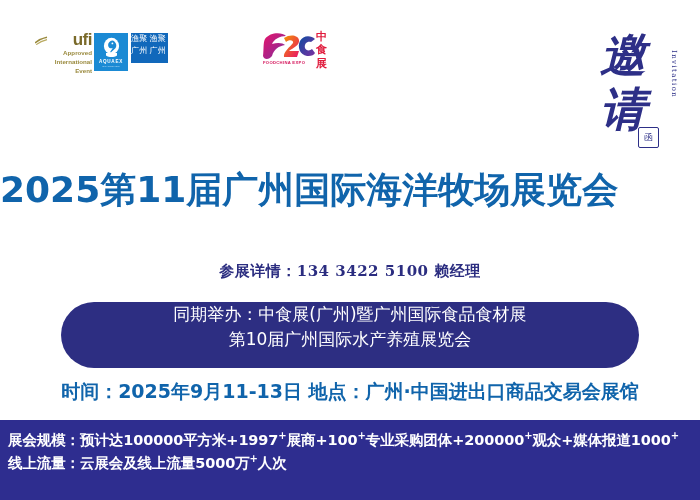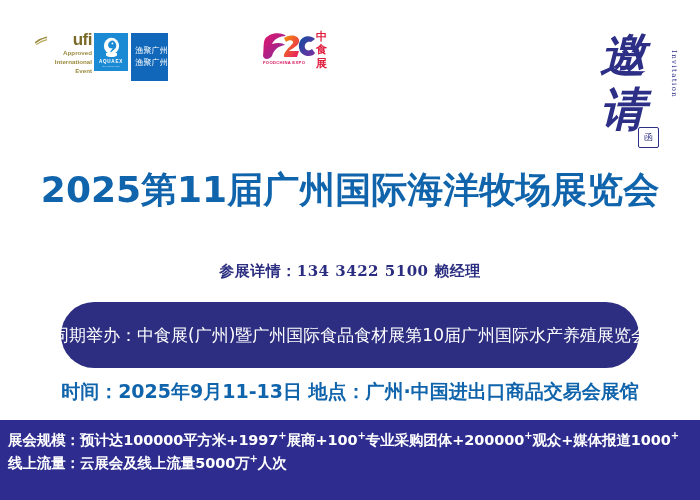--- a/index.html
+++ b/index.html
@@ -83,25 +83,25 @@
     color: #bfe0f5;
     letter-spacing: 0.2px;
     margin-top: 1px;
   }
 
   .slogan-box {
     position: absolute;
     left: 131px;
     top: 17px;
     width: 37px;
-    height: 48px;
+    height: 30px;
     background: #1168bb;
     display: flex;
-    flex-direction: column;
-    align-items: flex-end;
+    flex-direction: row;
+    align-items: flex-start;
     justify-content: center;
   }
   .slogan-line {
     font-size: 8px;
     color: #ffffff;
     line-height: 1.45;
     letter-spacing: 0.2px;
     font-family: "DejaVu Sans", sans-serif;
   }
 
@@ -186,21 +186,21 @@
     text-align: center;
     font-family: "DejaVu Serif", serif;
   }
 
   
   .main-title {
     position: absolute;
     top: 166px;
     left: 0;
     width: 700px;
-    text-align: center;
+    text-align: left;
     font-size: 36px;
     font-weight: bold;
     color: #1064ab;
     letter-spacing: 0px;
     font-family: "DejaVu Sans", sans-serif;
     white-space: nowrap;
   }
 
   
   .contact-line {
@@ -219,23 +219,22 @@
   
   .pill {
     position: absolute;
     top: 302px;
     left: 61px;
     width: 578px;
     height: 66px;
     background: #2d2e82;
     border-radius: 33px;
     display: flex;
-    flex-direction: row;
+    flex-direction: column;
     align-items: center;
-    justify-content: center;
   }
   .pill-line {
     color: #ffffff;
     font-size: 17px;
     line-height: 1.45;
     font-family: "DejaVu Sans", sans-serif;
     white-space: nowrap;
   }
 
   

